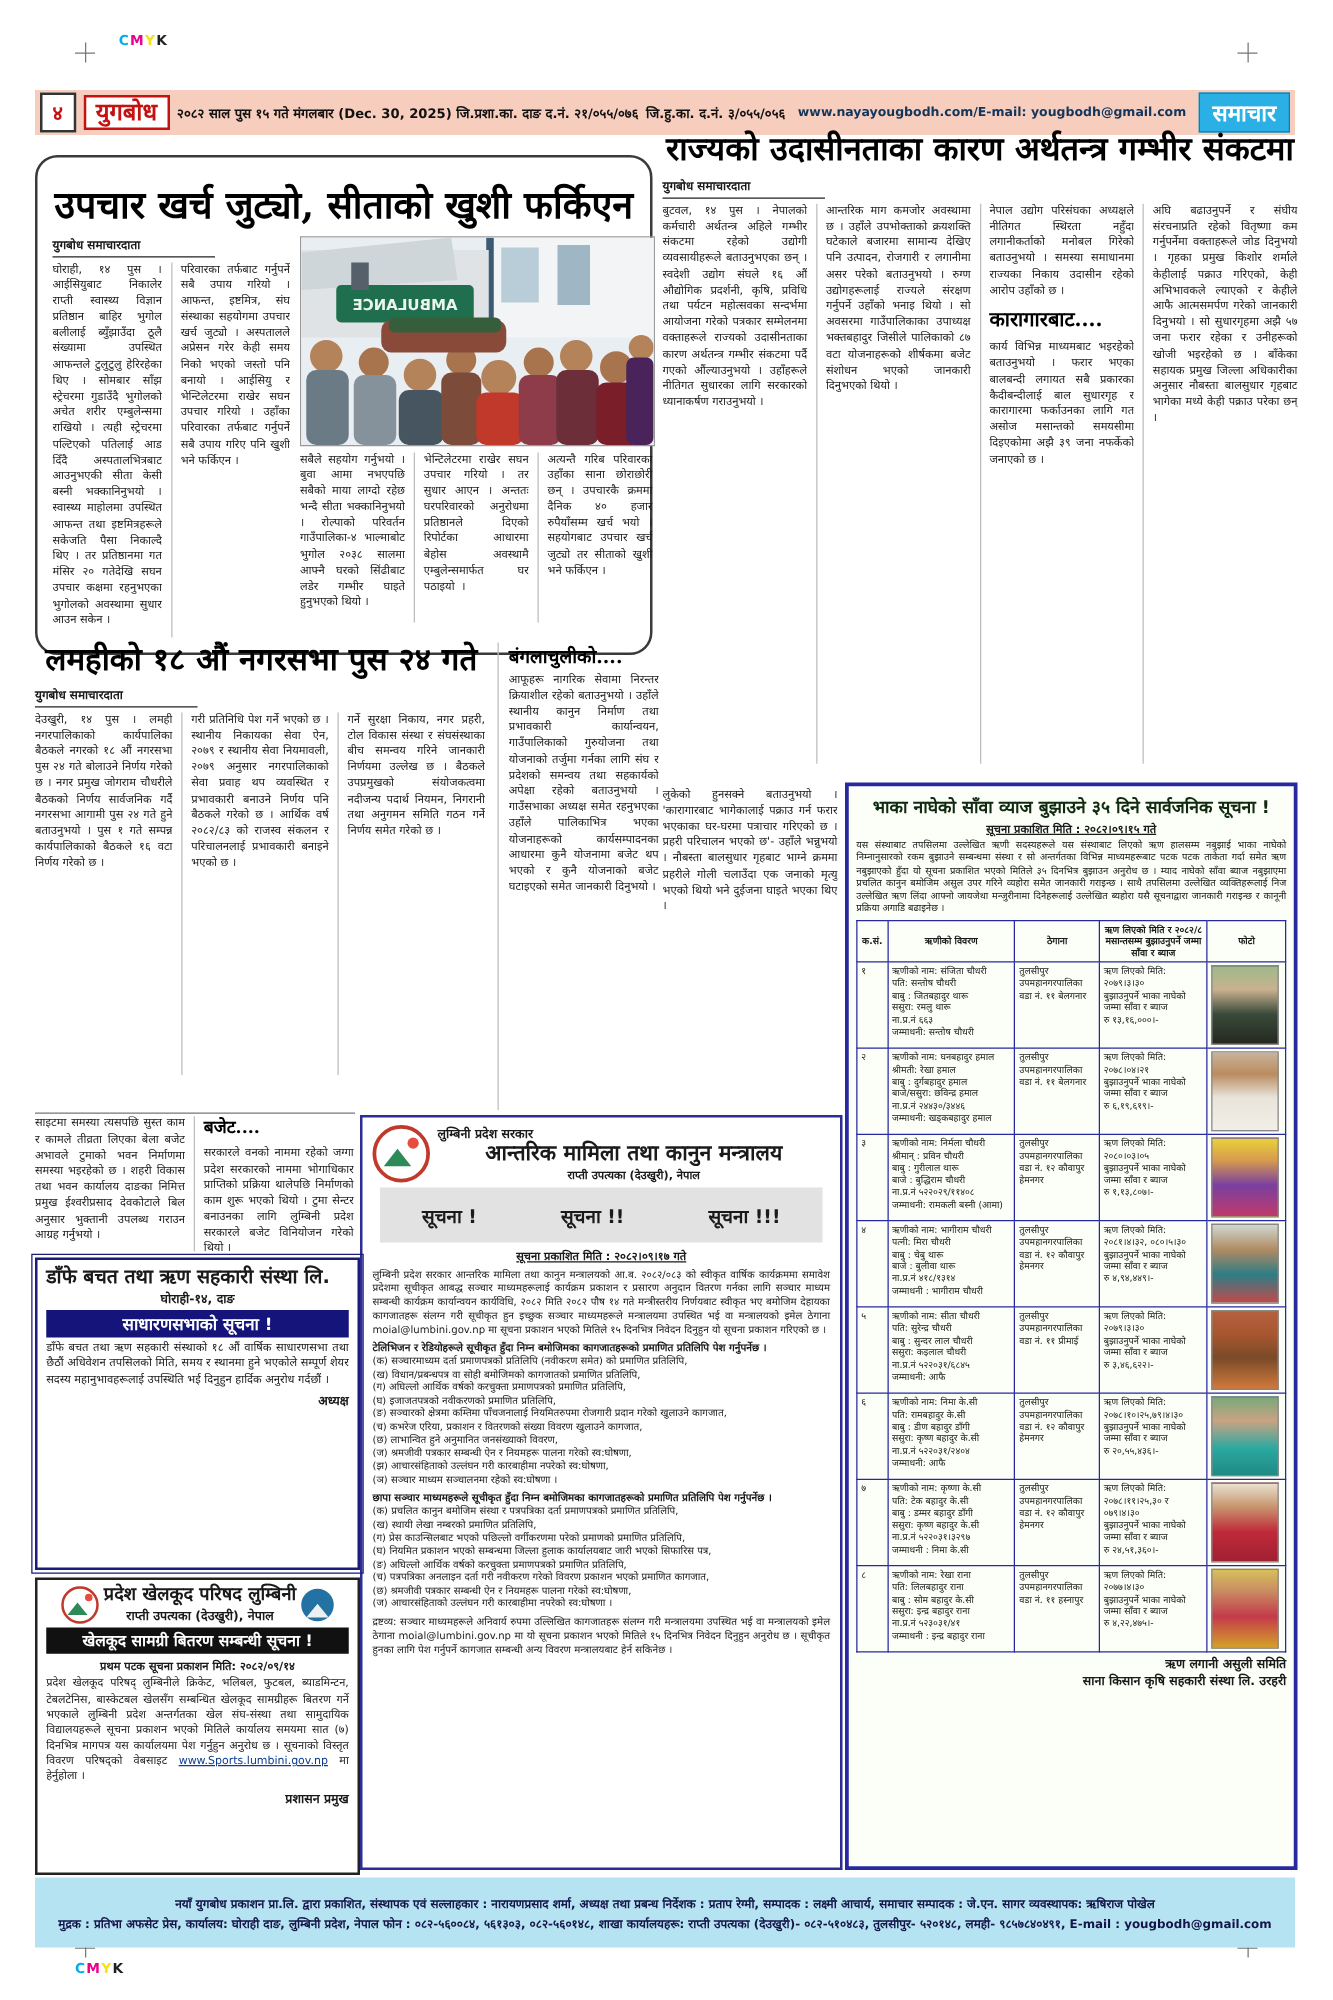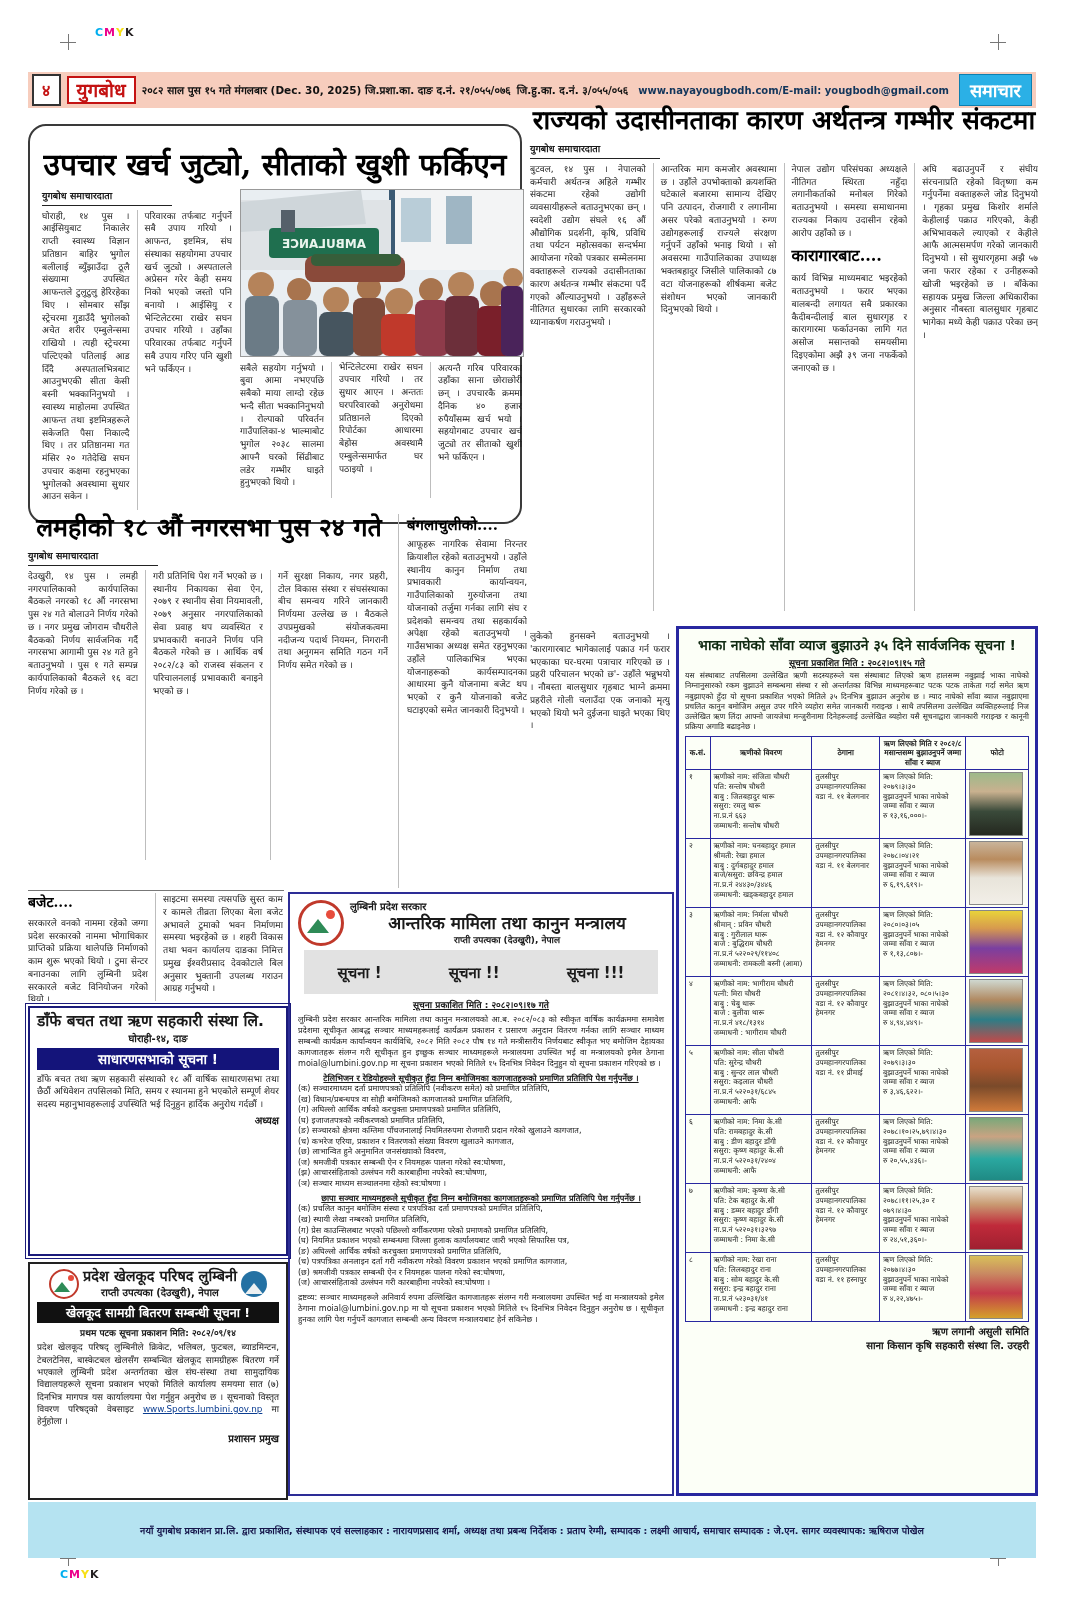--- a/index.html
+++ b/index.html
@@ -38,21 +38,21 @@
   .photo{width:282px;height:166px;border:1px solid #999;overflow:hidden;}
 
   
   .ministry{left:288px;top:892px;width:386px;height:604px;border:2.5px solid #2d2d96;padding:5px 8px;}
   .gov-top{font-size:10px;font-weight:bold;text-align:left;}
   .gov-title{font-size:17px;font-weight:bold;text-align:center;line-height:1.2;}
   .gov-sub{font-size:9px;font-weight:bold;text-align:center;}
   .suchana-row{background:#e2e2e2;display:flex;justify-content:space-around;font-weight:bold;font-size:15px;margin:4px 6px;padding:12px 0;}
   .pubdate{font-size:9px;font-weight:bold;text-align:center;text-decoration:underline;margin:2px 0 3px;}
   .gov-body{font-size:8.1px;line-height:1.35;text-align:justify;}
-  .list-head{font-size:8.2px;font-weight:bold;text-decoration:underline;margin:3px 0 1px;text-align:center;}
+  .list-head{font-size:8.2px;font-weight:bold;margin:3px 0 1px;}
   .list-item{font-size:8px;line-height:1.32;}
   .emblem{width:40px;height:40px;border-radius:50%;border:3px solid #c0392b;background:#fff;position:relative;overflow:hidden;flex:none;}
   .emblem:before{content:"";position:absolute;left:6px;top:16px;border-left:11px solid transparent;border-right:11px solid transparent;border-bottom:14px solid #2e8b57;}
   .emblem:after{content:"";position:absolute;right:6px;top:7px;width:9px;height:9px;border-radius:50%;background:#e74c3c;}
 
   
   .dafe{left:28px;top:1006px;width:260px;height:250px;border:2px solid #1b1b7a;outline:1px solid #1b1b7a;outline-offset:2px;padding:4px 7px;}
   .dafe-title{font-size:15.5px;font-weight:bold;text-align:left;line-height:1.2;}
   .dafe-sub{font-size:10px;font-weight:bold;text-align:center;}
   .banner-navy{background:#14147a;color:#fff;font-weight:bold;font-size:13.5px;text-align:center;padding:2px 0;margin:3px 0;}
@@ -200,25 +200,25 @@
     </div>
   </div>
 
   <div class="abs" style="left:398px;top:514px;width:120px;height:374px;border-left:1px solid #bdbdbd;padding-left:8px;">
     <div class="subhead" style="margin-top:0;font-size:15px;">बंगलाचुलीको....</div>
     <div class="col" style="height:330px;">आफूहरू नागरिक सेवामा निरन्तर क्रियाशील रहेको बताउनुभयो । उहाँले स्थानीय कानुन निर्माण तथा प्रभावकारी कार्यान्वयन, गाउँपालिकाको गुरुयोजना तथा योजनाको तर्जुमा गर्नका लागि संघ र प्रदेशको समन्वय तथा सहकार्यको अपेक्षा रहेको बताउनुभयो । गाउँसभाका अध्यक्ष समेत रहनुभएका उहाँले पालिकाभित्र भएका योजनाहरूको कार्यसम्पादनका आधारमा कुनै योजनामा बजेट थप भएको र कुनै योजनाको बजेट घटाइएको समेत जानकारी दिनुभयो ।</div>
   </div>
 
   <div class="abs" style="left:28px;top:890px;width:256px;height:112px;border-top:1px solid #777;padding-top:2px;">
     <div class="cols" style="height:108px;">
+      <div class="col" style="width:120px;">साइटमा समस्या त्यसपछि सुस्त काम र कामले तीव्रता लिएका बेला बजेट अभावले टुमाको भवन निर्माणमा समस्या भइरहेको छ । शहरी विकास तथा भवन कार्यालय दाङका निमित्त प्रमुख ईश्वरीप्रसाद देवकोटाले बिल अनुसार भुक्तानी उपलब्ध गराउन आग्रह गर्नुभयो ।</div>
       <div class="col" style="width:120px;">
         <div class="subhead" style="margin-top:0;font-size:14px;">बजेट....</div>
         <span>सरकारले वनको नाममा रहेको जग्गा प्रदेश सरकारको नाममा भोगाधिकार प्राप्तिको प्रक्रिया थालेपछि निर्माणको काम शुरू भएको थियो । टुमा सेन्टर बनाउनका लागि लुम्बिनी प्रदेश सरकारले बजेट विनियोजन गरेको थियो ।</span>
       </div>
-      <div class="col" style="width:120px;">साइटमा समस्या त्यसपछि सुस्त काम र कामले तीव्रता लिएका बेला बजेट अभावले टुमाको भवन निर्माणमा समस्या भइरहेको छ । शहरी विकास तथा भवन कार्यालय दाङका निमित्त प्रमुख ईश्वरीप्रसाद देवकोटाले बिल अनुसार भुक्तानी उपलब्ध गराउन आग्रह गर्नुभयो ।</div>
     </div>
   </div>
 
   <div class="abs ministry box">
     <div style="display:flex;align-items:center;gap:6px;">
       <div class="emblem"></div>
       <div style="flex:1;">
         <div class="gov-top">लुम्बिनी प्रदेश सरकार</div>
         <div class="gov-title">आन्तरिक मामिला तथा कानुन मन्त्रालय</div>
         <div class="gov-sub">राप्ती उपत्यका (देउखुरी), नेपाल</div>
@@ -464,15 +464,16 @@
     </tbody>
       </table>
     <div class="coop-sign">
       <div>ऋण लगानी असुली समिति</div>
       <div>साना किसान कृषि सहकारी संस्था लि. उरहरी</div>
     </div>
   </div>
 
   <div class="abs footer">
     <div>नयाँ युगबोध प्रकाशन प्रा.लि. द्वारा प्रकाशित,  संस्थापक एवं सल्लाहकार : नारायणप्रसाद शर्मा,  अध्यक्ष तथा प्रबन्ध निर्देशक : प्रताप रेग्मी,  सम्पादक : लक्ष्मी आचार्य,  समाचार सम्पादक : जे.एन. सागर   व्यवस्थापक: ऋषिराज पोखेल</div>
+    <div>मुद्रक : प्रतिभा अफसेट प्रेस, कार्यालय: घोराही दाङ, लुम्बिनी प्रदेश, नेपाल फोन : ०८२-५६००८४, ५६१३०३, ०८२-५६०१४८, शाखा कार्यालयहरू: राप्ती उपत्यका (देउखुरी)- ०८२-५१०४८३, तुलसीपुर- ५२०१४८, लमही- ९८५७८४०४९१, E-mail : yougbodh@gmail.com</div>
   </div>
 
 </div>
 
 </body></html>

